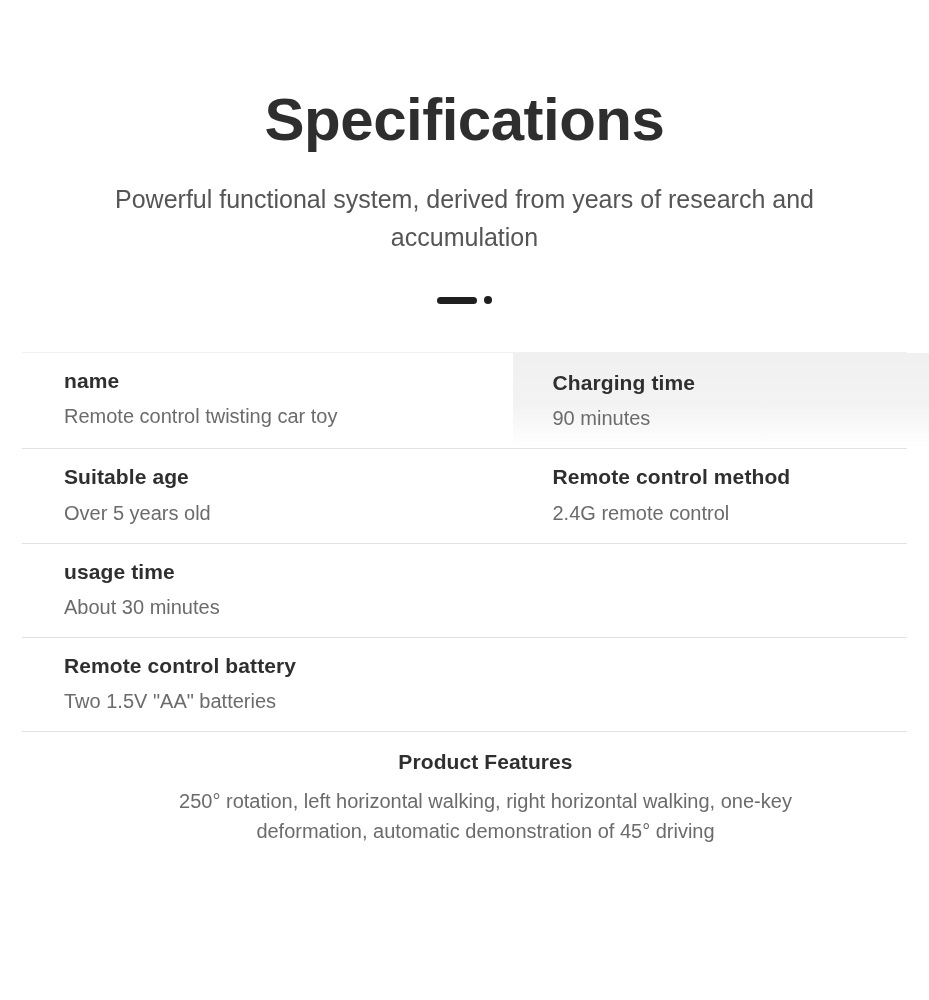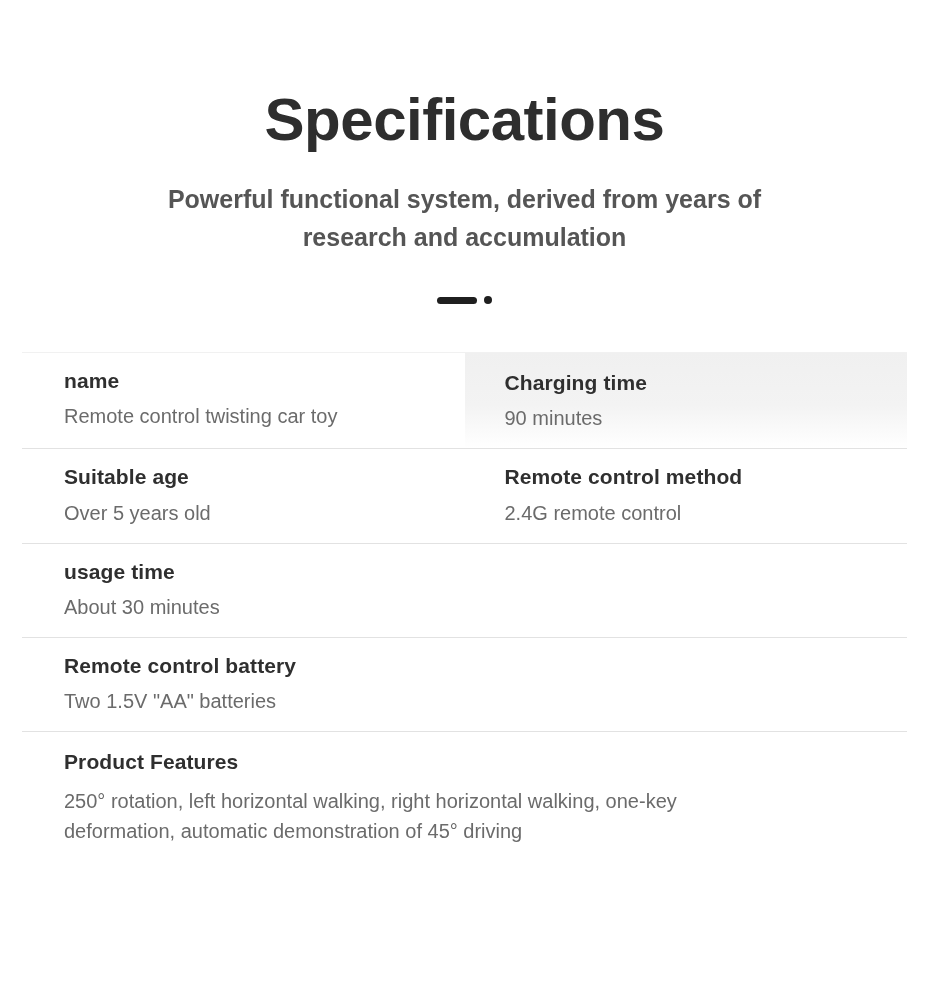--- a/index.html
+++ b/index.html
@@ -33,21 +33,21 @@
     color: #2e2e2e;
     line-height: 1.05;
     margin: 0;
   }
   .subtitle {
     margin: 30px auto 0 auto;
     width: 700px;
     font-size: 25px;
     line-height: 1.5;
     color: #555555;
-    font-weight: 700;
+    font-weight: 400;
   }
 
   
   .mark {
     margin-top: 38px;
     display: flex;
     align-items: center;
     justify-content: center;
     gap: 7px;
     height: 12px;
@@ -68,20 +68,21 @@
   
   .spec-table {
     margin: 46px 22px 0 22px;
     width: 885px;
     box-sizing: border-box;
   }
   .spec-row {
     display: flex;
     border-bottom: 1px solid #e2e2e2;
     box-sizing: border-box;
+    gap: 48px;
   }
   .spec-row:first-child {
     border-top: 1px solid #f1f1f1;
   }
   .spec-cell {
     box-sizing: border-box;
     padding: 14px 0 16px 42px;
     flex: 0 0 50%;
     max-width: 50%;
   }
@@ -170,21 +171,21 @@
       </div>
     </div>
 
     <div class="spec-row">
       <div class="spec-cell full">
         <div class="spec-key">Remote control battery</div>
         <div class="spec-val">Two 1.5V "AA" batteries</div>
       </div>
     </div>
 
-    <div class="spec-row features" style="border-bottom:none;">
+    <div class="spec-row features" style="border-bottom:none;text-align:center;">
       <div class="spec-cell full">
         <div class="spec-key">Product Features</div>
         <div class="spec-val">
           <span class="line">250° rotation, left horizontal walking, right horizontal walking, one-key</span>
           <span class="line">deformation, automatic demonstration of 45° driving</span>
         </div>
       </div>
     </div>
 
   </div>

